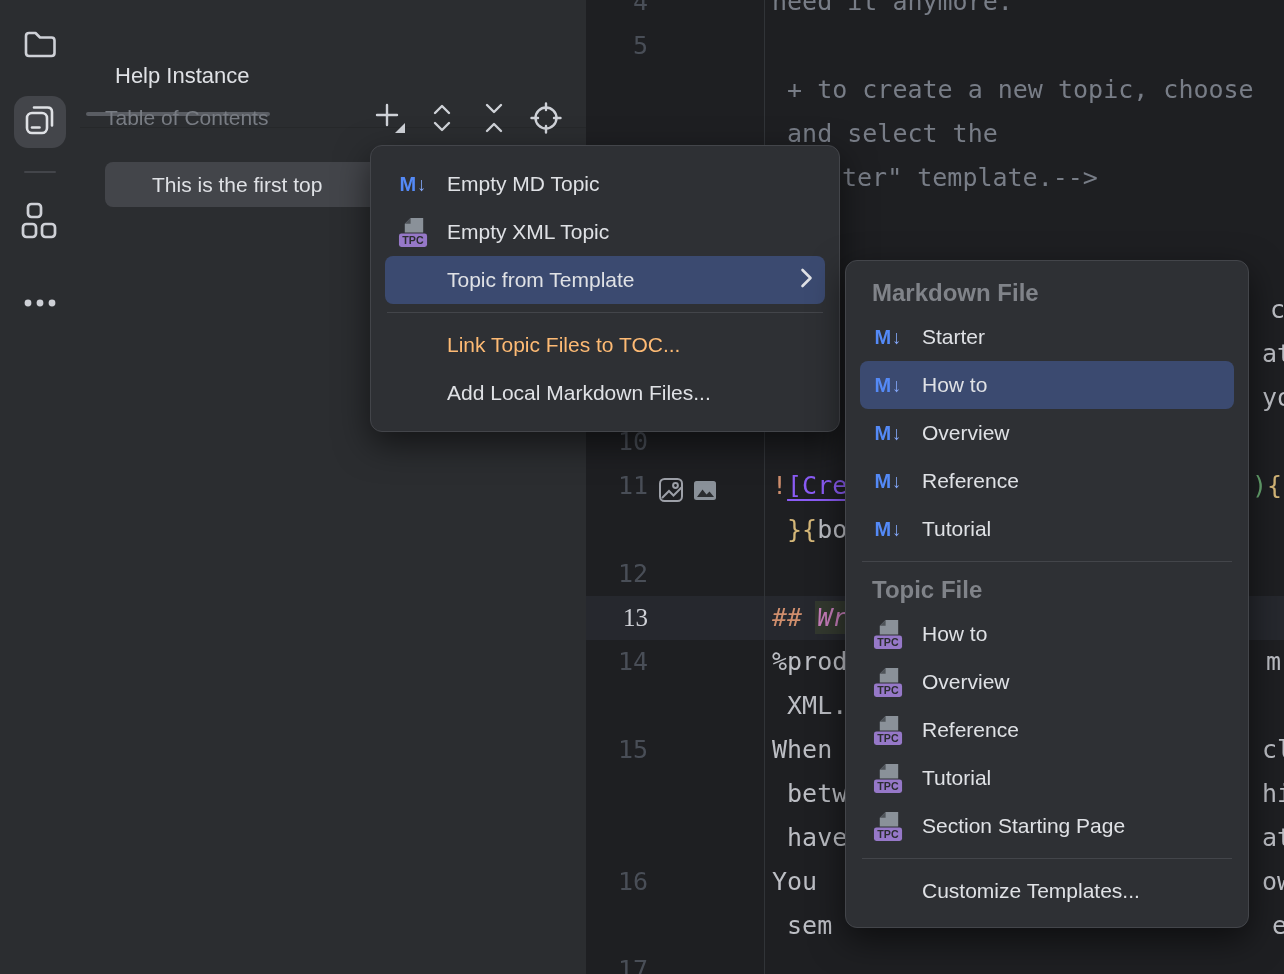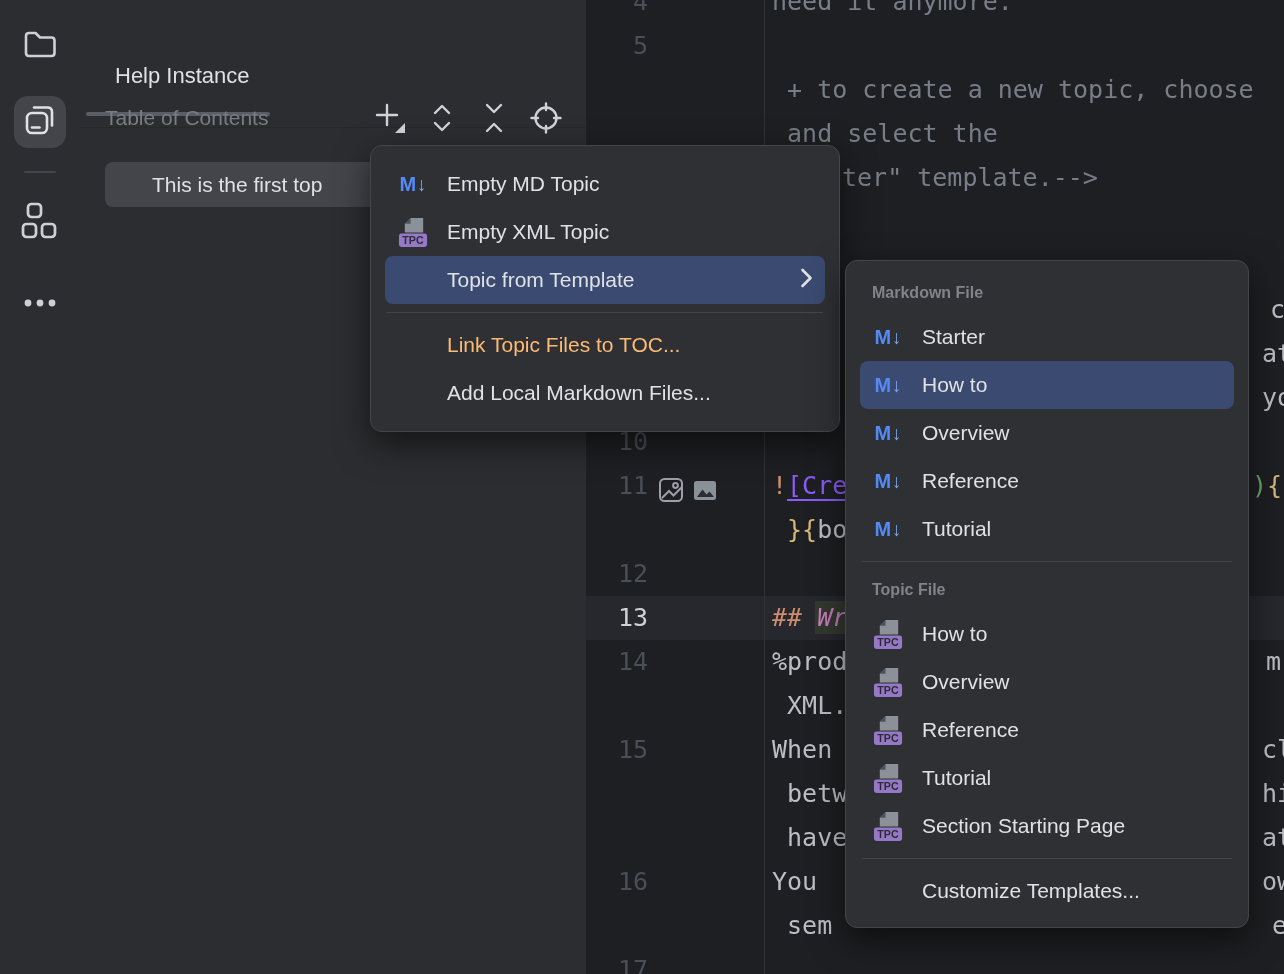--- a/index.html
+++ b/index.html
@@ -23,21 +23,21 @@
   .toc-item{position:absolute;left:25px;top:162px;width:380px;height:45px;border-radius:8px;background:#43454a;
             display:flex;align-items:center;padding-left:47px;box-sizing:border-box;font-size:21px;color:#dfe1e5;white-space:nowrap;overflow:hidden;}
 
   
   .editor{position:absolute;left:586px;top:0;width:698px;height:974px;background:#1e1f22;overflow:hidden;}
   .gutter-line{position:absolute;left:178px;top:0;width:1px;height:974px;background:#313438;}
   .ed-row{position:absolute;left:0;width:698px;height:44px;font-family:"DejaVu Sans Mono","Liberation Mono",monospace;
           font-size:25px;line-height:44px;white-space:pre;}
   .ed-row .cur-bg{position:absolute;left:0;top:0;width:698px;height:44px;background:#26282e;}
   .ed-num{position:absolute;left:0;top:0;width:62px;text-align:right;color:#494e57;}
-  .ed-num.bright{color:#ced0d6;}
+  .ed-num.bright{color:#ced0d6;font-family:Liberation Serif, serif;}
   .ed-text{position:absolute;left:186px;top:0;}
   .ed-frag{position:absolute;top:0;}
   .g-icons{position:absolute;left:72px;top:9px;display:flex;gap:8px;}
   .s-cm{color:#787d87}.s-tx{color:#bcbec4}.s-or{color:#cf8e6d}
   .s-ori{color:#cf8e6d;font-style:italic}
   .s-ln{color:#8b5cf6;text-decoration:underline;text-underline-offset:5px}
   .s-yl{color:#d5b778}.s-gr{color:#6aab73}
   .s-pki{color:#c77dbb;font-style:italic;background:#33392f;box-shadow:0 0 0 2px #33392f;}
 
   
@@ -45,21 +45,21 @@
         box-shadow:0 12px 34px rgba(0,0,0,.55);padding:14px 0;box-sizing:border-box;}
   .menu1{left:370px;top:145px;width:470px;z-index:10;}
   .menu2{left:845px;top:260px;width:404px;z-index:11;padding:12px 0;}
   .mi{height:48px;margin:0 14px;padding:0 12px;border-radius:8px;display:flex;align-items:center;gap:10px;
       font-size:21px;color:#dfe1e5;}
   .mi .ic{width:32px;height:32px;flex:none;display:flex;align-items:center;justify-content:center;}
   .mi .lbl{flex:1;white-space:nowrap;overflow:hidden;margin-left:8px;}
   .mi.hl{background:#3b4a70;}
   .mi.dis{color:#fdba74;}
   .menu-sep{height:1px;background:#43454a;margin:8px 16px;}
-  .menu-hdr{height:40px;display:flex;align-items:center;padding:0 26px;color:#808389;font-weight:700;font-size:16px;}
+  .menu-hdr{height:40px;display:flex;align-items:center;padding:0 26px;color:#808389;font-weight:700;font-size:24px;}
   .md-ic b{color:#548af7;font-size:20px;font-weight:800;font-style:normal;}
   .md-ic i{color:#83a6f7;font-style:normal;font-size:19px;font-weight:700;margin-left:1px;}
 </style>
 </head>
 <body>
 
 <div id="app">
 
   <div class="stripe">
       <div class="stripe-btn" style="top: 19px;">

